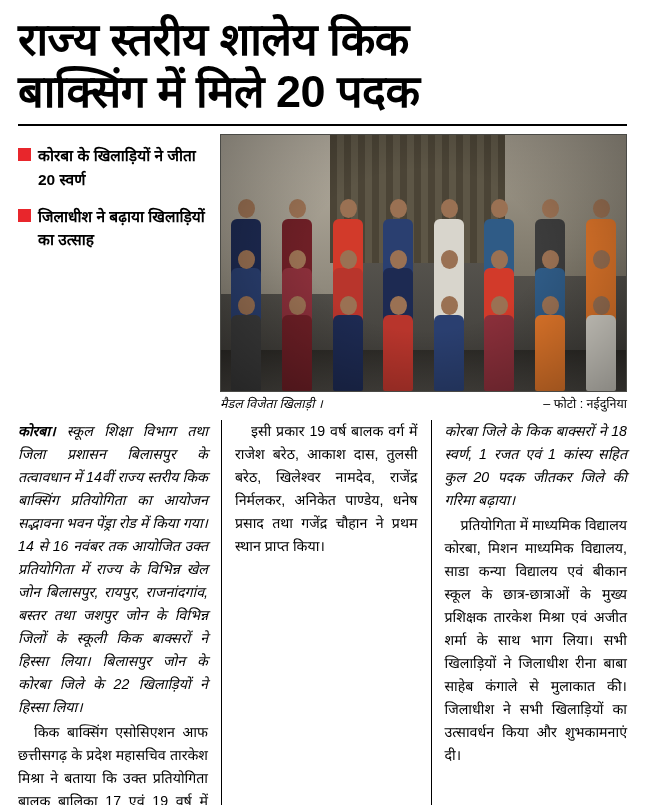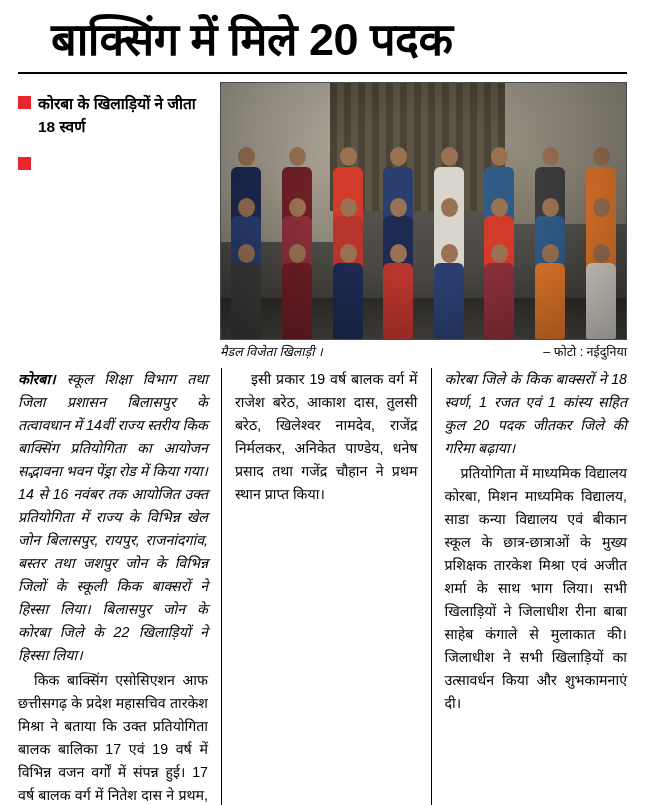--- a/index.html
+++ b/index.html
@@ -28,21 +28,21 @@
     font-family: "Liberation Sans", sans-serif;
     font-weight: bold;
     font-size: 45px;
     line-height: 1.16;
     letter-spacing: -0.5px;
     color: #000;
     margin: 0 0 6px 0;
     text-align: left;
   }
   .headline .l1 { display: block; }
-  .headline .l2 { display: block; margin-left: 33px; }
+  .headline .l2 { display: block; }
 
   .rule {
     border: 0;
     border-top: 2px solid #000;
     margin: 2px 0 8px 0;
   }
 
   
   .upper {
     display: flex;
@@ -176,34 +176,36 @@
     align-self: stretch;
   }
   .c-left { max-width: 190px; flex: 0 0 190px; }
 </style>
 </head>
 <body>
 
 <div class="page">
 
   <h1 class="headline">
+    <span class="l1">राज्य स्तरीय शालेय किक</span>
     <span class="l2">बाक्सिंग में मिले 20 पदक</span>
   </h1>
 
   <hr class="rule">
 
   <div class="upper">
 
     <div class="bullets">
       <div class="bullet">
         <span class="sq"></span>
-        <span class="btxt">कोरबा के खिलाड़ियों ने जीता 18 स्वर्ण</span>
+        <span class="btxt">कोरबा के खिलाड़ियों ने जीता 20 स्वर्ण</span>
       </div>
       <div class="bullet">
         <span class="sq"></span>
+        <span class="btxt">जिलाधीश ने बढ़ाया खिलाड़ियों का उत्साह</span>
       </div>
     </div>
 
     <div class="photo-wrap">
       <div class="photo">
         <div class="ph-wallL"></div>
         <div class="ph-curtain"></div>
         <div class="ph-wallR"></div>
         <div class="ph-floor"></div>
 

